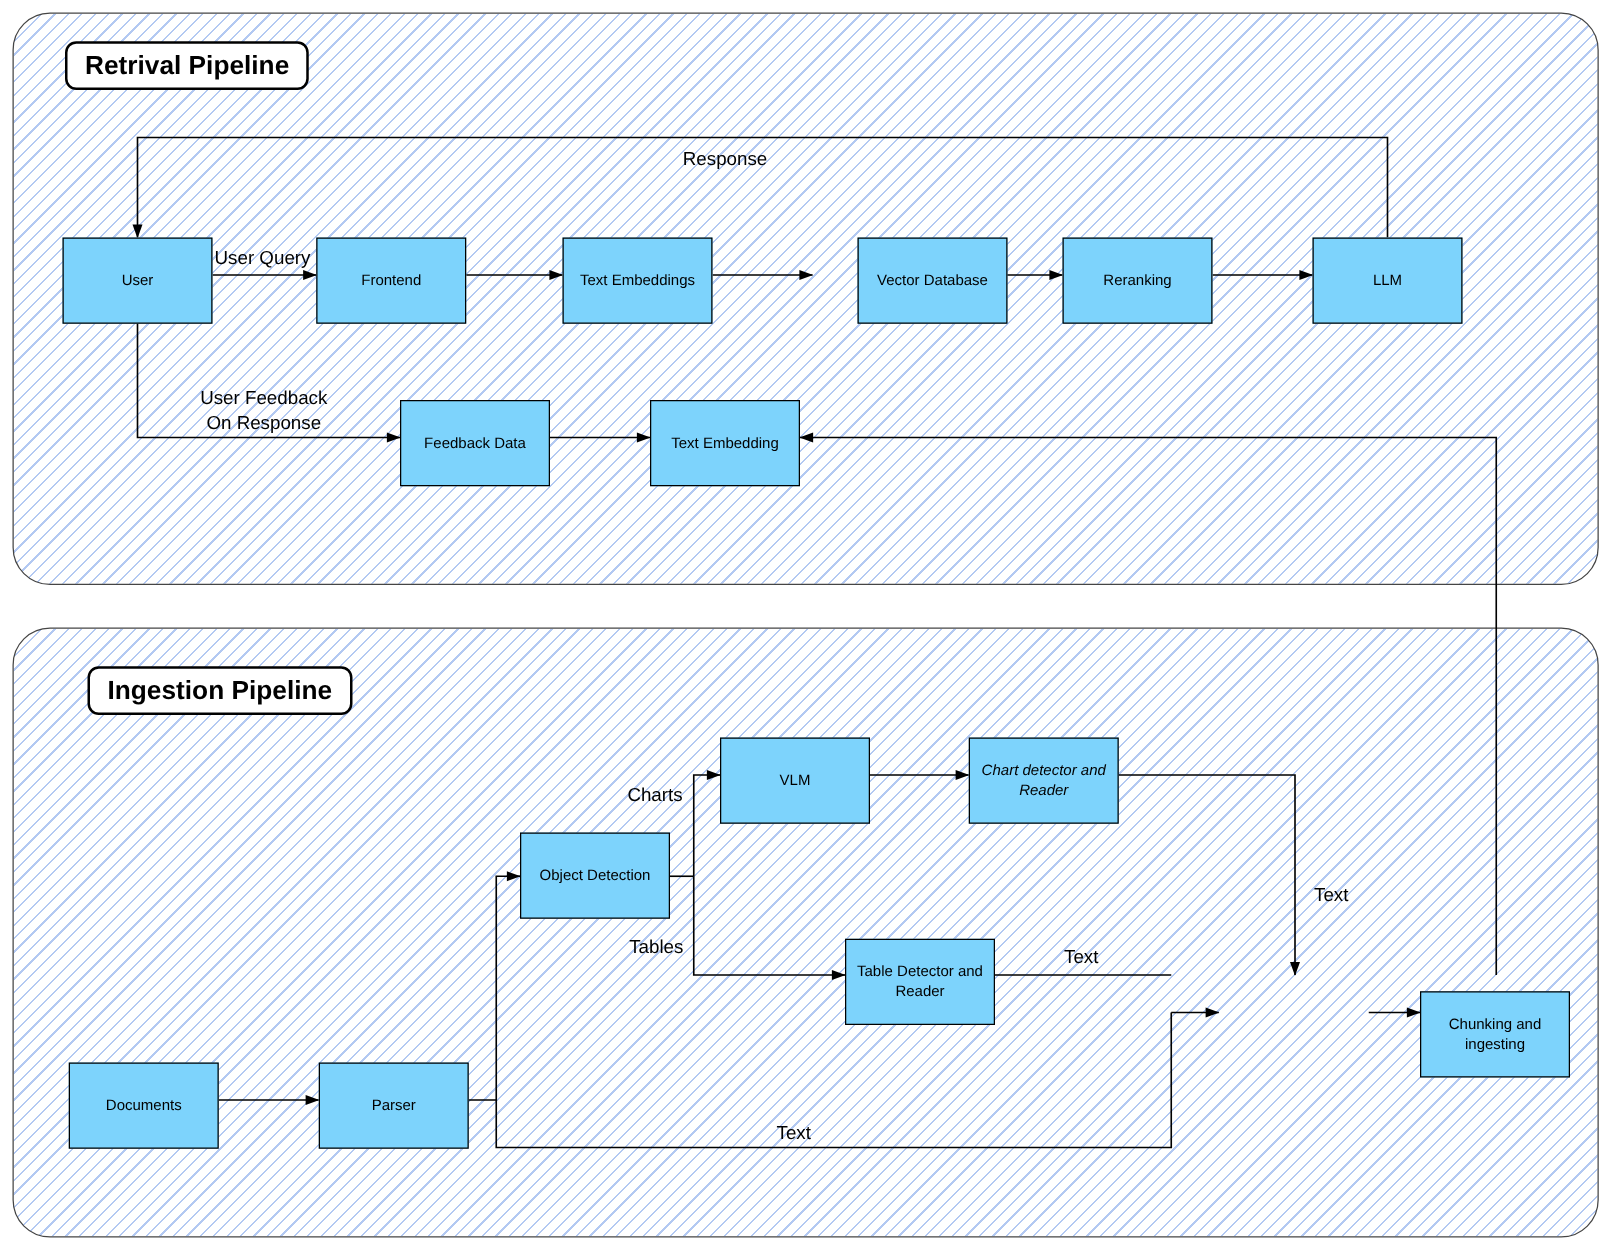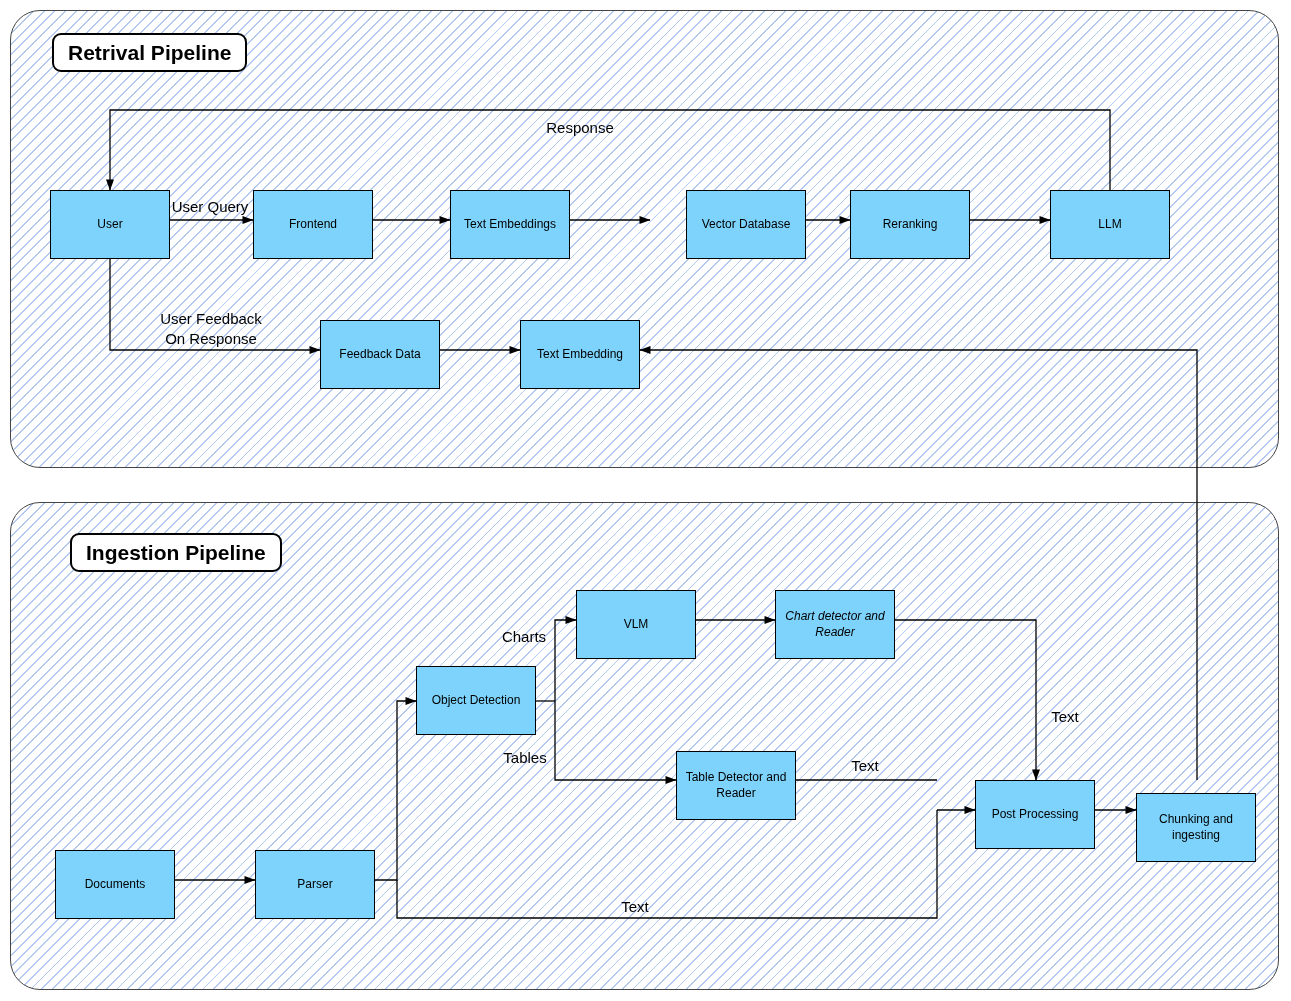--- a/index.html
+++ b/index.html
@@ -132,21 +132,20 @@
   <div class="node" style="left:1050px;top:190px;">LLM</div>
   <div class="node" style="left:320px; top:320px;">Feedback Data</div>
   <div class="node" style="left:520px; top:320px;">Text Embedding</div>
 
   <div class="node" style="left:55px;  top:850px;">Documents</div>
   <div class="node" style="left:255px; top:850px;">Parser</div>
   <div class="node" style="left:416px; top:666px;">Object Detection</div>
   <div class="node" style="left:576px; top:590px;">VLM</div>
   <div class="node" style="left:775px; top:590px;font-style:italic;">Chart detector and Reader</div>
   <div class="node" style="left:676px; top:751px;">Table Detector and Reader</div>
-  <div class="node" style="left:975px; top:780px;">Post Processing</div>
   <div class="node" style="left:1136px;top:780px;margin-top:13px;">Chunking and ingesting</div>
 
   <span class="edge-label" style="left:210px; top:198px;">User Query</span>
   <span class="edge-label" style="left:580px; top:119px;">Response</span>
   <span class="edge-label multiline" style="left:211px; top:309px;">User Feedback On Response</span>
   <span class="edge-label" style="left:524px; top:628px;">Charts</span>
   <span class="edge-label" style="left:525px; top:749px;">Tables</span>
   <span class="edge-label" style="left:865px; top:757px;">Text</span>
   <span class="edge-label" style="left:1065px;top:708px;">Text</span>
   <span class="edge-label" style="left:635px; top:898px;">Text</span>

